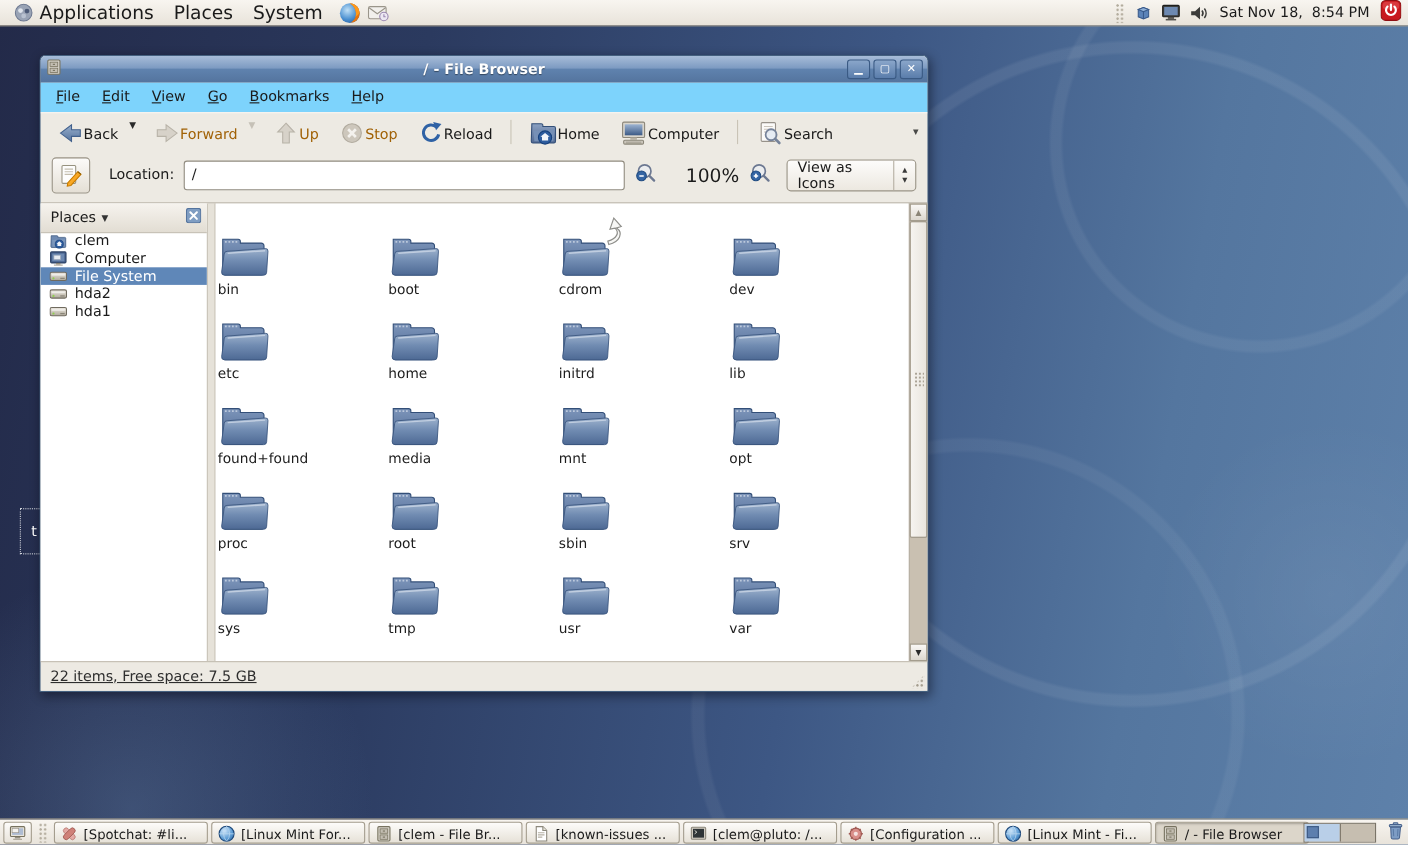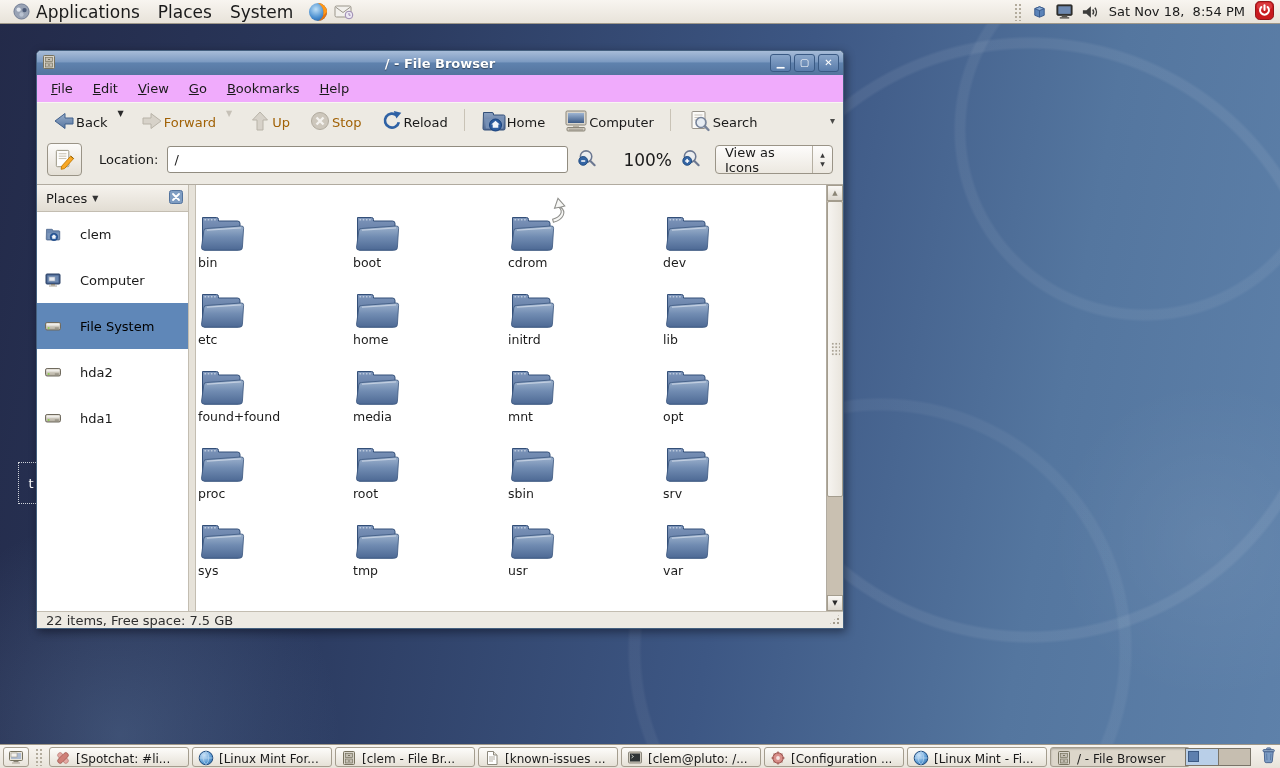--- a/index.html
+++ b/index.html
@@ -60,21 +60,21 @@
     position:absolute; left:0; right:0; text-align:center;
     color:#fff; font-weight:bold; font-size:13px; text-shadow:0 1px 1px rgba(0,0,0,0.45);
   }
   .win-controls { margin-left:auto; display:flex; gap:3px; z-index:2; }
   .win-btn {
     width:21px; height:18px; border-radius:3px;
     background:linear-gradient(#8aa6ca,#5a7dab); border:1px solid #3a5a84;
     color:#fff; display:flex; align-items:center; justify-content:center;
     font-size:10px; font-weight:bold; line-height:1;
   }
-  .menubar { display:flex; gap:4px; padding:4px 6px; background:#f0abfc; }
+  .menubar { display:flex; gap:4px; padding:4px 6px; background:#7dd3fc; }
   .menubar .menu-item { padding:2px 8px; font-size:13px; }
   .menu-item u { text-decoration:underline; }
 
   .toolbar {
     display:flex; align-items:stretch; padding:3px 6px 2px; background:#edeae3;
     border-top:1px solid #f8f6f2;
   }
   .tbtn { display:flex; flex-direction:row; align-items:center; justify-content:flex-start;
     padding:3px 9px 1px; border-radius:3px; min-width:50px; }
   .tbtn .tlabel { font-size:13px; margin-top:2px; }
@@ -106,22 +106,22 @@
     display:flex; flex-direction:column; align-items:center; justify-content:center; font-size:6px; color:#3a3a3a; line-height:1.4; }
 
   .content { flex:1; display:flex; border-top:1px solid #b1aba0; background:#edeae3; min-height:0; }
   .sidebar { width:152px; flex:none; background:#fff; border-right:1px solid #c3bdb1; display:flex; flex-direction:column; }
   .sidebar-header {
     height:27px; flex:none; display:flex; align-items:center; padding:0 5px 0 9px;
     background:linear-gradient(#f6f3ee,#e2ddd3); border-bottom:1px solid #c3bdb1; font-size:13px;
   }
   .sidebar-header .sb-caret { font-size:8px; margin-left:5px; color:#333; }
   .sidebar-header .sb-close { margin-left:auto; }
-  .side-item { display:flex; align-items:center; gap:19px; padding:15px 8px; font-size:13px; }
-  .side-item.selected { background:#5f87b8; color:#000000; }
+  .side-item { display:flex; align-items:center; gap:7px; padding:0 8px; font-size:13px; }
+  .side-item.selected { background:#5f87b8; color:#ffffff; }
   .splitter { width:7px; flex:none; background:#e6e2d9; border-right:1px solid #c3bdb1; }
 
   .iconview { flex:1; background:#fff; position:relative; overflow:hidden;
     display:grid; grid-template-columns:repeat(4,155px); grid-auto-rows:77px;
     padding:28px 0 0 2px; align-content:start;
   }
   .folder-cell { display:flex; flex-direction:column; justify-content:flex-start; }
   .folder-art { position:relative; width:48px; height:40px; }
   .folder-label { font-size:12.5px; color:#1c1c1c; margin-top:2px; white-space:nowrap; }
   .emblem { position:absolute; top:-16px; right:-16px; }
@@ -131,22 +131,22 @@
     display:flex; align-items:center; justify-content:center; font-size:7px; }
   .sb-btn.up { color:#8b8576; }
   .sb-btn.down { color:#2a2a2a; }
   .sb-track { flex:1; position:relative; }
   .sb-thumb { position:absolute; left:0; right:0; top:0; height:75%;
     background:linear-gradient(90deg,#f6f4f0,#e9e5dd); border:1px solid #a49d8e; border-radius:2px;
     display:flex; align-items:center; justify-content:center; }
   .sb-grip { width:9px; height:14px;
     background-image:radial-gradient(circle,#aaa395 1px, transparent 1.2px); background-size:3.5px 3.5px; }
 
-  .statusbar { height:17px; flex:none; background:#edeae3; border-top:1px solid #c3bdb1;
-    display:flex; align-items:center; padding:0 9px; font-size:13px; color:#2e2e2e; position:relative; }
+  .statusbar { height:27px; flex:none; background:#edeae3; border-top:1px solid #c3bdb1;
+    display:flex; align-items:center; padding:0 9px; font-size:13px; color:#2e2e2e; position:relative;text-decoration:underline; }
   .resize-grip { position:absolute; right:2px; bottom:2px; width:13px; height:13px;
     background-image:radial-gradient(circle,#a39c8d 1px, transparent 1.2px); background-size:4px 4px;
     clip-path:polygon(100% 0, 100% 100%, 0 100%); }
 
   
   .taskbar {
     position:absolute; left:0; right:0; bottom:0; height:24px; z-index:50;
     background:linear-gradient(#f8f5f0,#e8e3da); border-top:1px solid #9f988a;
     display:flex; align-items:center; padding:0 3px; gap:3px;
   }

